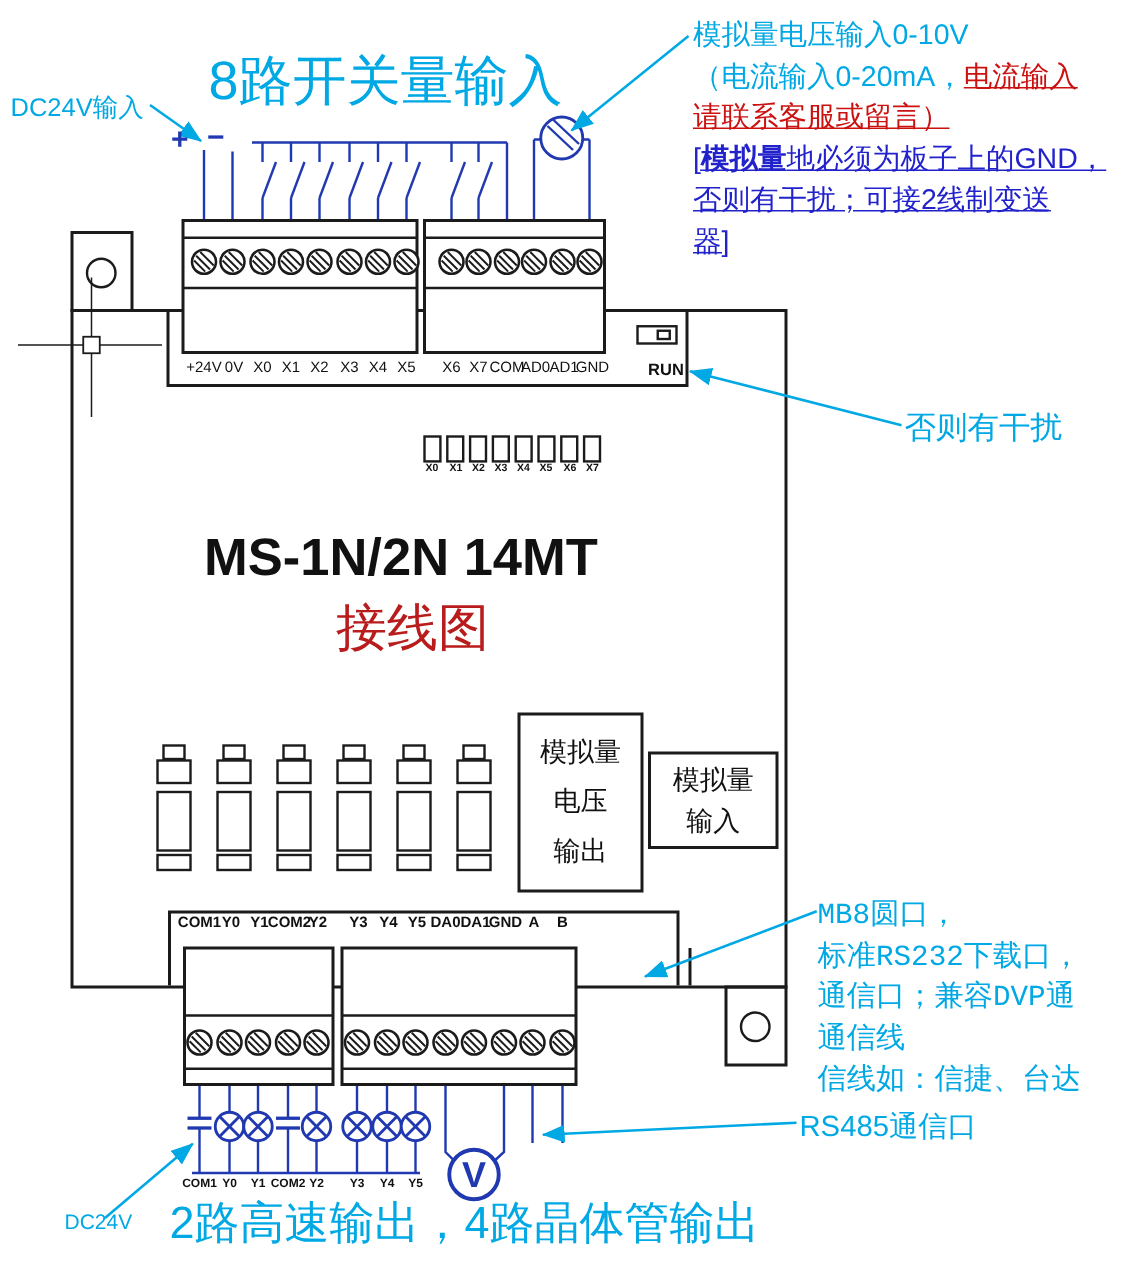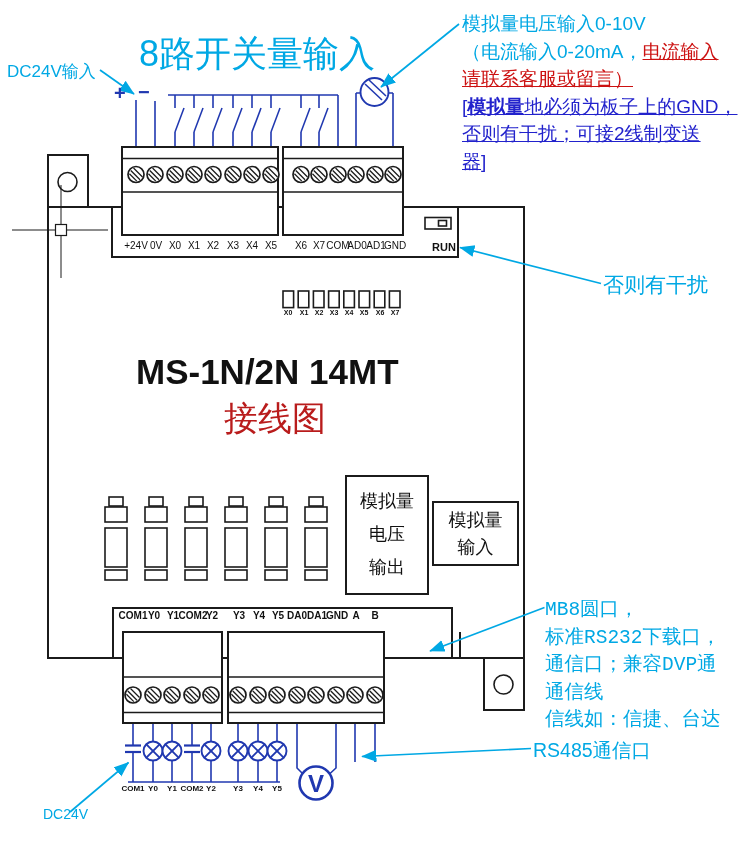--- a/index.html
+++ b/index.html
@@ -318,15 +318,16 @@
 <span class="wlabel" style="left:153px;top:784px">Y0</span>
 <span class="wlabel" style="left:172px;top:784px">Y1</span>
 <span class="wlabel" style="left:192px;top:784px">COM2</span>
 <span class="wlabel" style="left:211px;top:784px">Y2</span>
 <span class="wlabel" style="left:238px;top:784px">Y3</span>
 <span class="wlabel" style="left:258px;top:784px">Y4</span>
 <span class="wlabel" style="left:277px;top:784px">Y5</span>
 
 <span class="txt wireblue" style="left:316px;top:770px;transform:translateX(-50%);font-size:24px;font-weight:bold;">V</span>
 
+<div class="txt cyan" style="left:113px;top:795px;font-size:30px;">2路高速输出，4路晶体管输出</div>
 <div class="txt cyan" style="left:27px;top:806px;font-size:14px;margin-left:16px;">DC24V</div>
 
 </div>
 
 </body></html>

